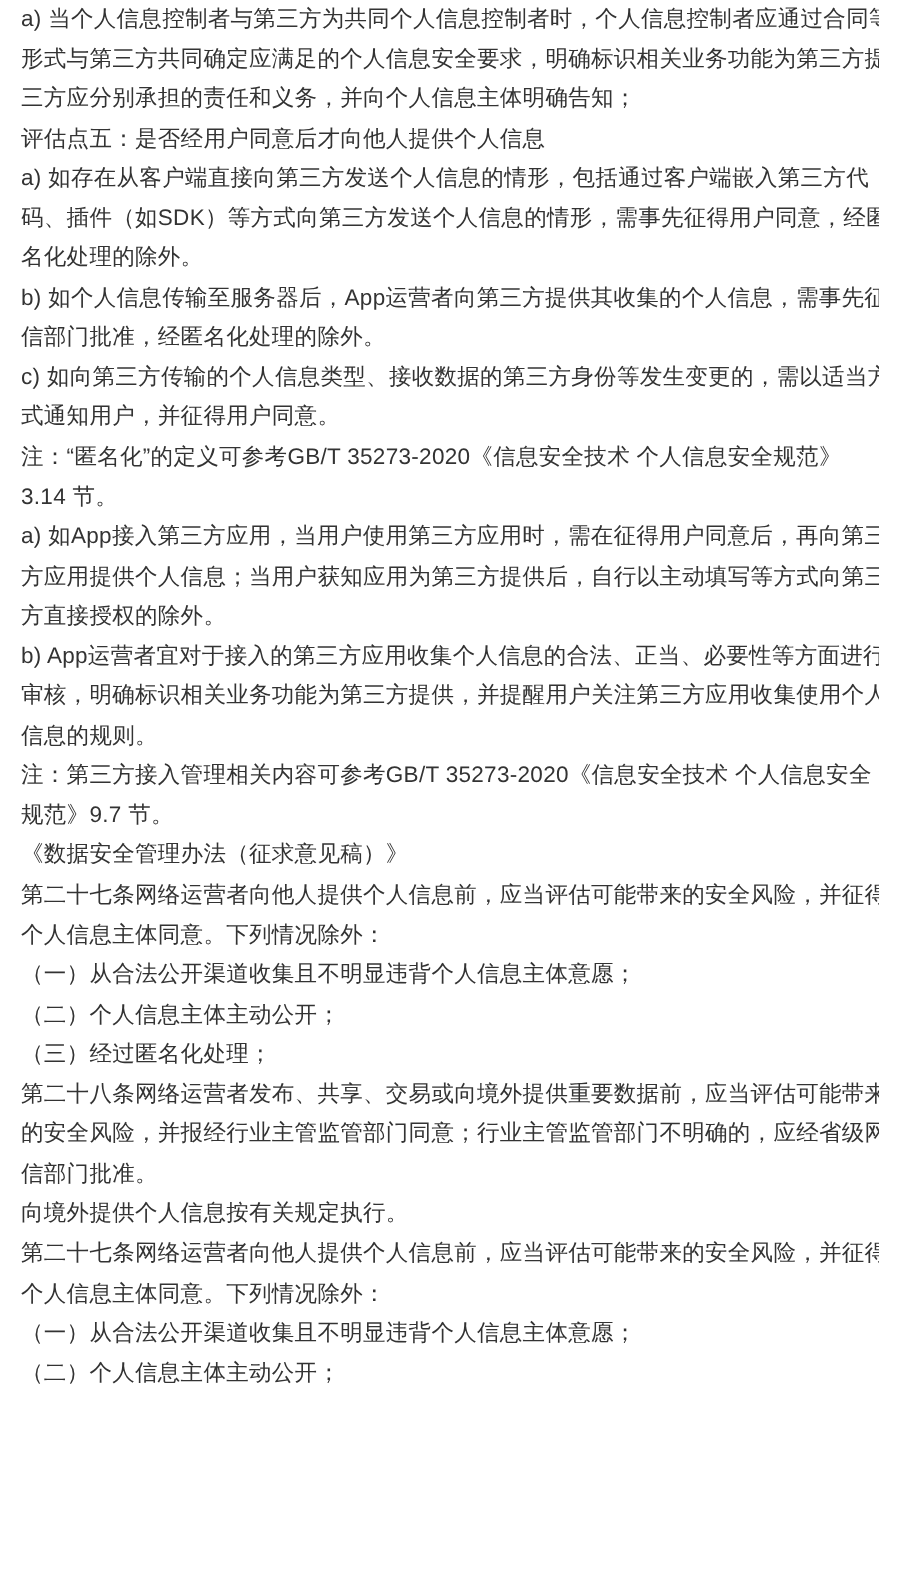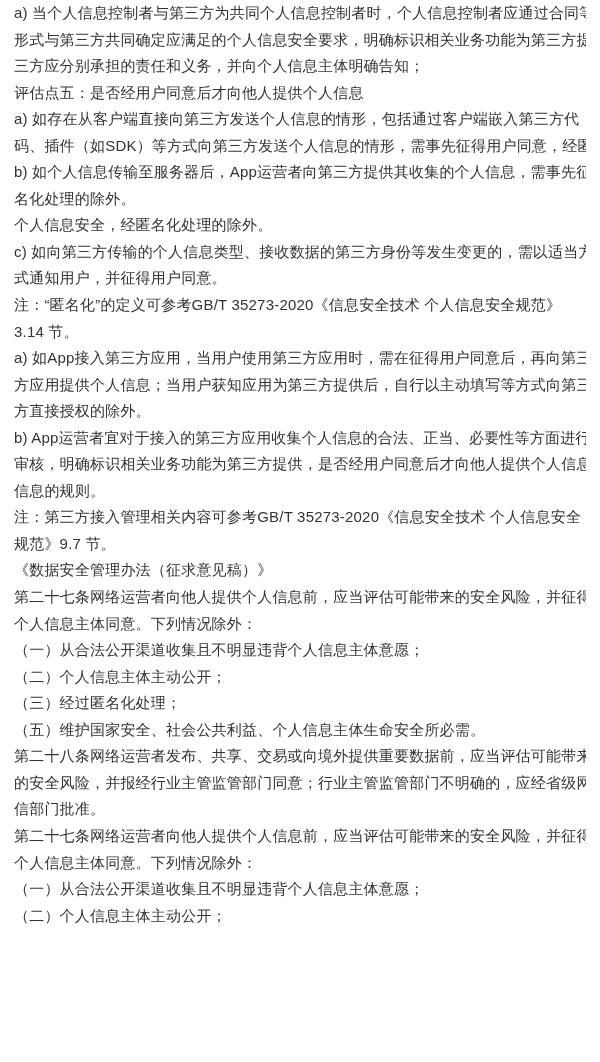--- a/index.html
+++ b/index.html
@@ -34,43 +34,43 @@
 <body>
 
 <main class="doc">
   <div>
       <div class="line">a) 当个人信息控制者与第三方为共同个人信息控制者时，个人信息控制者应通过合同等</div>
       <div class="line">形式与第三方共同确定应满足的个人信息安全要求，明确标识相关业务功能为第三方提供</div>
       <div class="line">三方应分别承担的责任和义务，并向个人信息主体明确告知；</div>
       <div class="line">评估点五：是否经用户同意后才向他人提供个人信息</div>
       <div class="line">a) 如存在从客户端直接向第三方发送个人信息的情形，包括通过客户端嵌入第三方代</div>
       <div class="line">码、插件（如SDK）等方式向第三方发送个人信息的情形，需事先征得用户同意，经匿</div>
+      <div class="line">名化处理的除外。</div>
       <div class="line">b) 如个人信息传输至服务器后，App运营者向第三方提供其收集的个人信息，需事先征</div>
-      <div class="line">名化处理的除外。</div>
-      <div class="line">个人信息安全，经匿名化处理的除外。</div>
+      <div class="line">信部门批准，经匿名化处理的除外。</div>
       <div class="line">c) 如向第三方传输的个人信息类型、接收数据的第三方身份等发生变更的，需以适当方</div>
       <div class="line">式通知用户，并征得用户同意。</div>
       <div class="line">注：“匿名化”的定义可参考GB/T 35273-2020《信息安全技术 个人信息安全规范》</div>
       <div class="line">3.14 节。</div>
       <div class="line">a) 如App接入第三方应用，当用户使用第三方应用时，需在征得用户同意后，再向第三</div>
       <div class="line">方应用提供个人信息；当用户获知应用为第三方提供后，自行以主动填写等方式向第三</div>
       <div class="line">方直接授权的除外。</div>
       <div class="line">b) App运营者宜对于接入的第三方应用收集个人信息的合法、正当、必要性等方面进行</div>
-      <div class="line">审核，明确标识相关业务功能为第三方提供，是否经用户同意后才向他人提供个人信息</div>
+      <div class="line">审核，明确标识相关业务功能为第三方提供，并提醒用户关注第三方应用收集使用个人</div>
       <div class="line">信息的规则。</div>
       <div class="line">注：第三方接入管理相关内容可参考GB/T 35273-2020《信息安全技术 个人信息安全</div>
       <div class="line">规范》9.7 节。</div>
       <div class="line">《数据安全管理办法（征求意见稿）》</div>
       <div class="line">第二十七条网络运营者向他人提供个人信息前，应当评估可能带来的安全风险，并征得</div>
       <div class="line">个人信息主体同意。下列情况除外：</div>
       <div class="line">（一）从合法公开渠道收集且不明显违背个人信息主体意愿；</div>
       <div class="line">（二）个人信息主体主动公开；</div>
       <div class="line">（三）经过匿名化处理；</div>
-      <div class="line">（五）维护国家安全、社会公共利益、个人信息主体生命安全所必需。</div>
       <div class="line">第二十八条网络运营者发布、共享、交易或向境外提供重要数据前，应当评估可能带来</div>
       <div class="line">的安全风险，并报经行业主管监管部门同意；行业主管监管部门不明确的，应经省级网</div>
       <div class="line">信部门批准。</div>
+      <div class="line">向境外提供个人信息按有关规定执行。</div>
       <div class="line">第二十七条网络运营者向他人提供个人信息前，应当评估可能带来的安全风险，并征得</div>
       <div class="line">个人信息主体同意。下列情况除外：</div>
       <div class="line">（一）从合法公开渠道收集且不明显违背个人信息主体意愿；</div>
       <div class="line">（二）个人信息主体主动公开；</div>
     </div>
 </main>
 
 </body></html>

